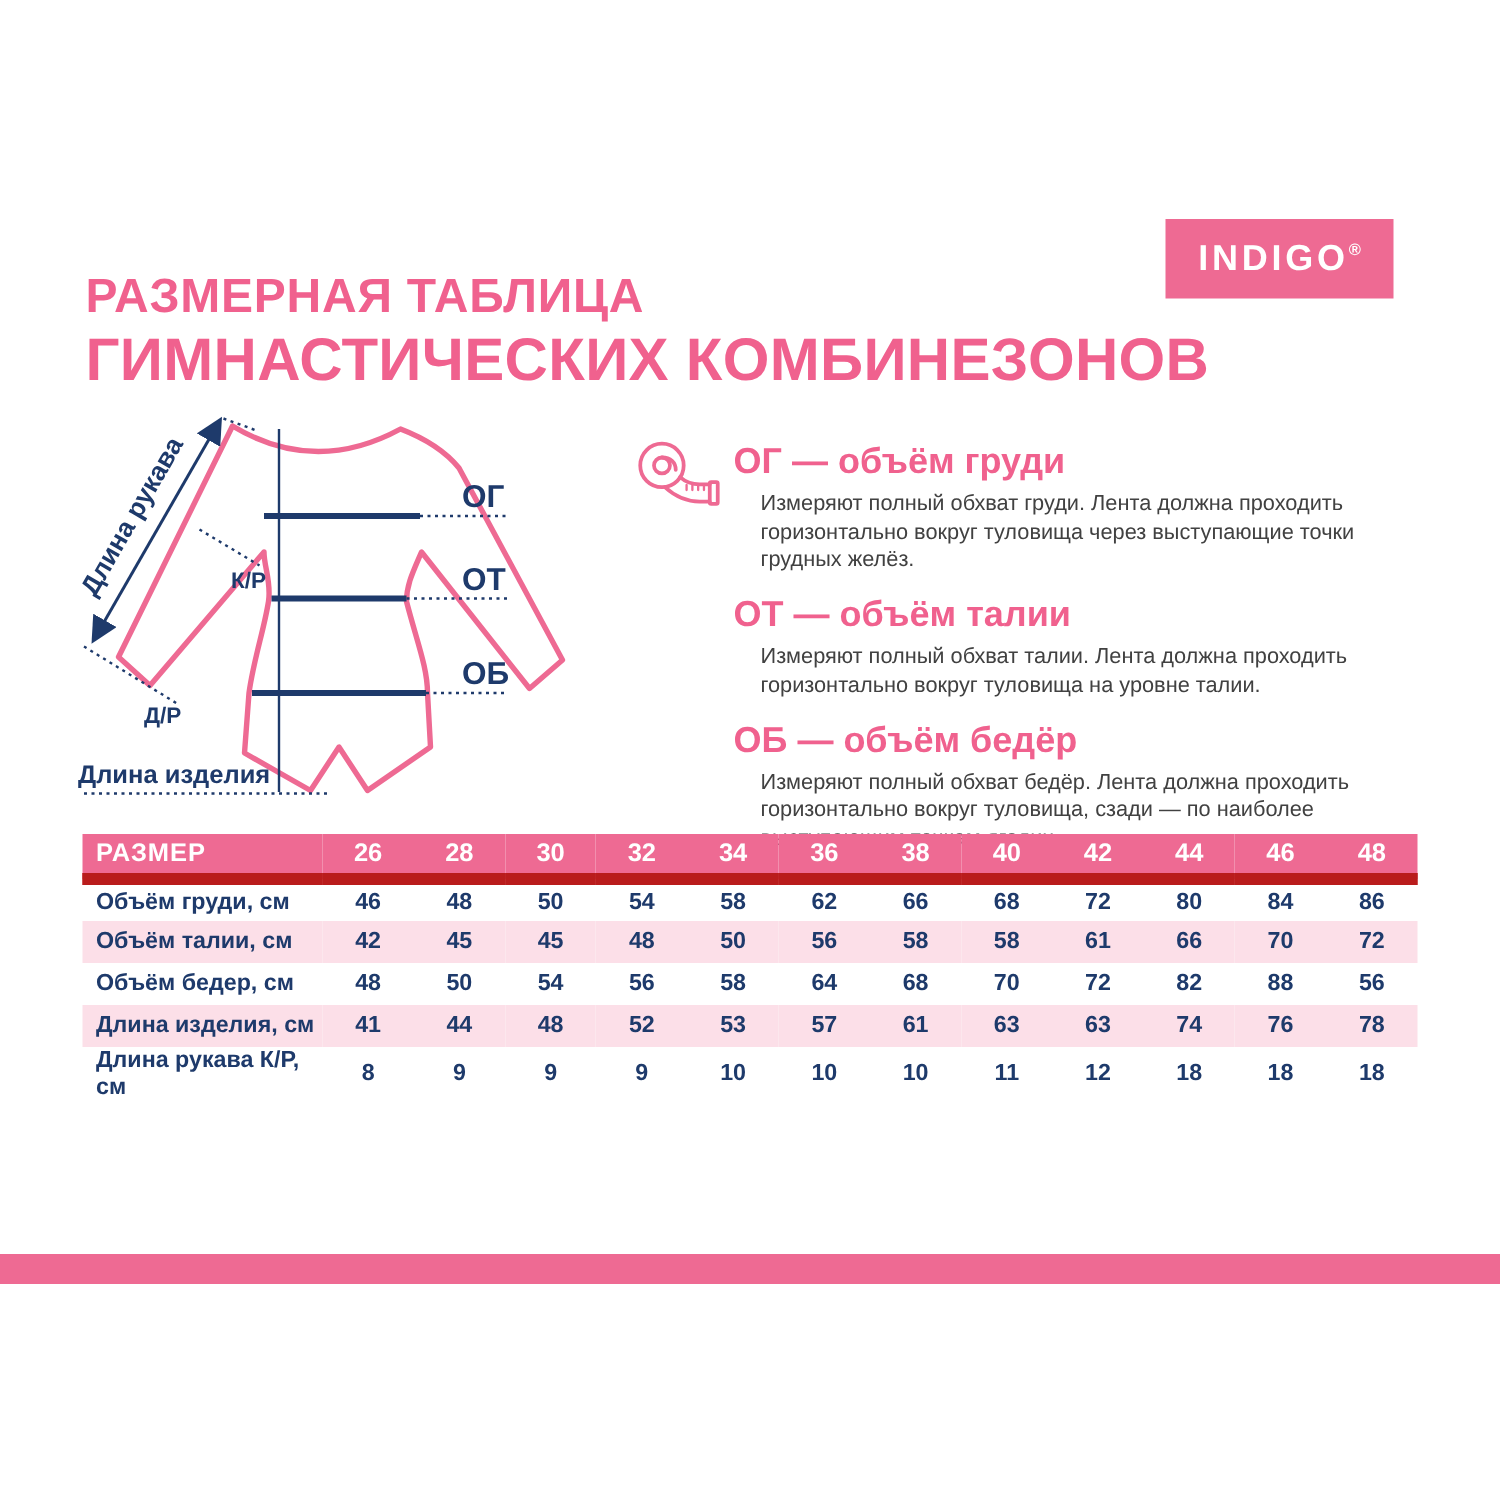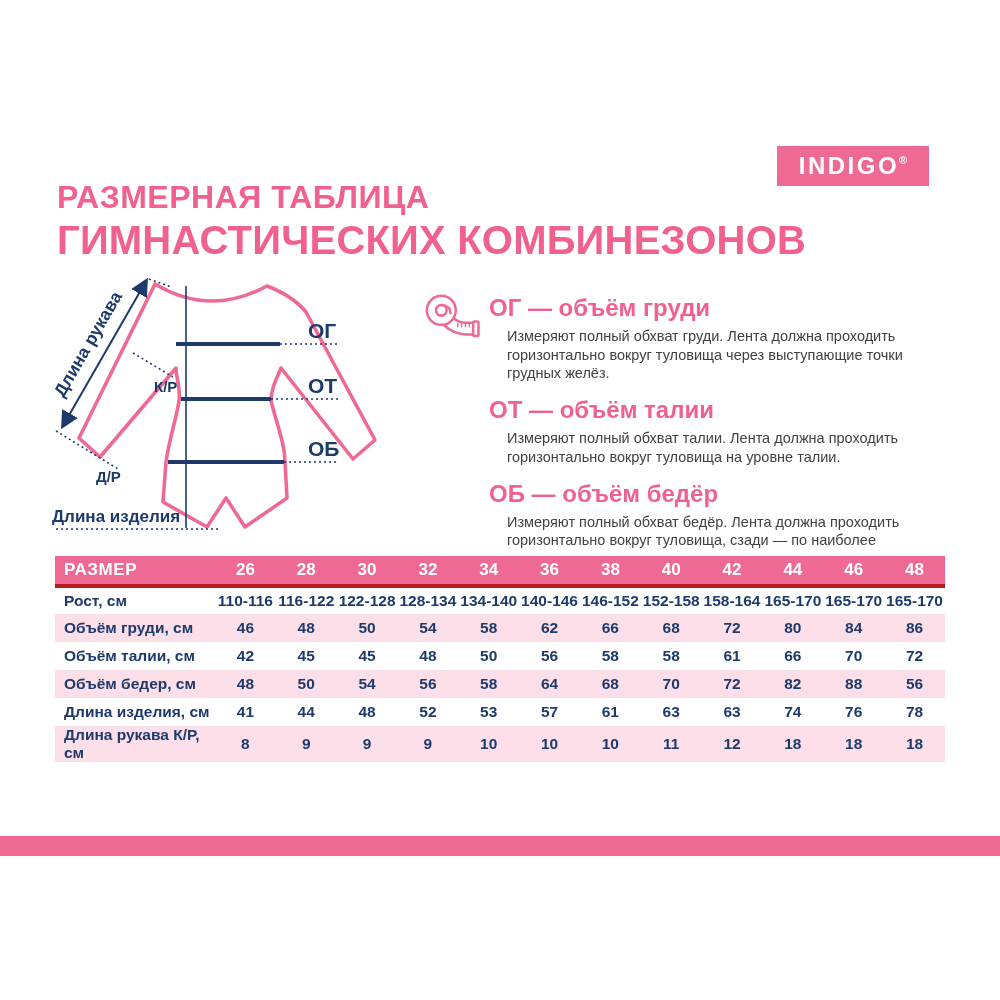--- a/index.html
+++ b/index.html
@@ -10,21 +10,21 @@
     --text-gray:#414141;
   }
   *{margin:0;padding:0;box-sizing:border-box}
   html,body{width:1000px;height:1000px}
   body{
     position:relative;background:#fff;overflow:hidden;
     font-family:"Liberation Sans","DejaVu Sans",sans-serif;
   }
   
   .logo{
-    position:absolute;left:777px;top:146px;width:152px;height:40px;
+    position:absolute;left:777px;top:146px;width:152px;height:53px;
     background:var(--accent-pink);color:#fff;display:flex;align-items:center;justify-content:center;
     font-weight:bold;font-size:24px;letter-spacing:2.5px;
   }
   .logo .reg{font-size:11px;vertical-align:top;position:relative;top:-6px;letter-spacing:0}
   
   .title{position:absolute;left:57px;top:180px;color:var(--title-pink);line-height:1.1}
   .title .l1{font-size:32px;font-weight:700;letter-spacing:.5px}
   .title .l2{font-size:40px;font-weight:800;letter-spacing:.2px;margin-top:3px}
   
   .diagram{position:absolute;left:48px;top:270px;width:352px;height:278px}
@@ -34,21 +34,21 @@
   .dotted{stroke:var(--navy);stroke-width:1.6;stroke-dasharray:2 3;fill:none}
   
   .tape{position:absolute;left:418px;top:291px;width:64px;height:56px}
   .measures{position:absolute;left:489px;top:294px;width:472px}
   .m-block h3{color:var(--title-pink);font-size:24px;font-weight:700;margin:0 0 5px}
   .m-block p{color:var(--text-gray);font-size:14.5px;font-weight:500;line-height:1.29;margin:0 18px 13px}
   
   .size-table{position:absolute;left:55px;top:556px;width:890px;border-collapse:collapse;table-layout:fixed}
   .size-table th{
     background:var(--accent-pink);color:#fff;font-size:17px;font-weight:bold;
-    height:30px;text-align:center;border-bottom:4px solid #b91c1c;
+    height:30px;text-align:center;border-bottom:8px solid #b91c1c;
   }
   .size-table th.first{text-align:left;padding-left:9px;width:160px;letter-spacing:.6px}
   .size-table td{color:var(--navy);font-size:15.5px;font-weight:bold;height:28px;text-align:center}
   .size-table td.row-label{text-align:left;padding-left:9px}
   .size-table tbody tr:nth-child(even){background:var(--light-pink)}
   
   .bottom-bar{position:absolute;left:0;top:836px;width:1000px;height:20px;background:var(--accent-pink)}
 </style>
 </head>
 <body>
@@ -142,35 +142,20 @@
         <th>38</th>
         <th>40</th>
         <th>42</th>
         <th>44</th>
         <th>46</th>
         <th>48</th>
       </tr>
   </thead>
   <tbody>
       <tr>
-        <td class="row-label">Рост, см</td>
-        <td>110-116</td>
-        <td>116-122</td>
-        <td>122-128</td>
-        <td>128-134</td>
-        <td>134-140</td>
-        <td>140-146</td>
-        <td>146-152</td>
-        <td>152-158</td>
-        <td>158-164</td>
-        <td>165-170</td>
-        <td>165-170</td>
-        <td>165-170</td>
-      </tr>
-      <tr>
         <td class="row-label">Объём  груди, см</td>
         <td>46</td>
         <td>48</td>
         <td>50</td>
         <td>54</td>
         <td>58</td>
         <td>62</td>
         <td>66</td>
         <td>68</td>
         <td>72</td>

